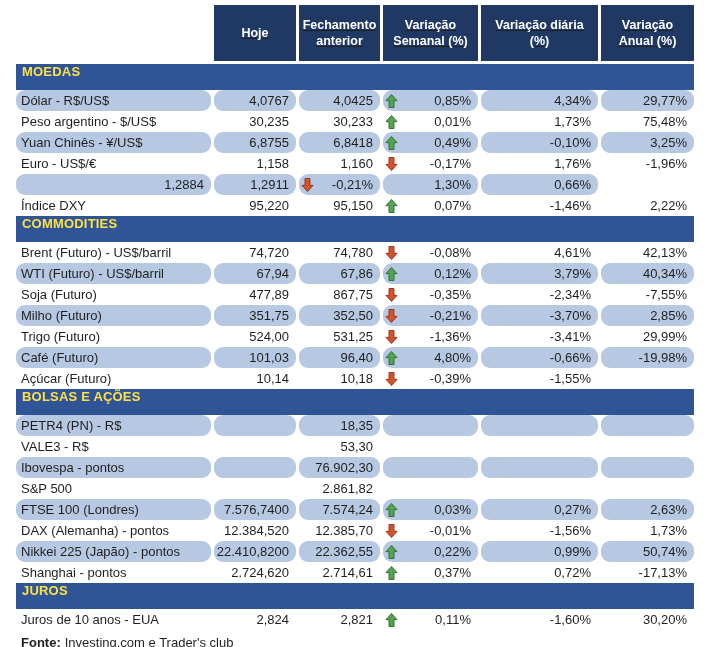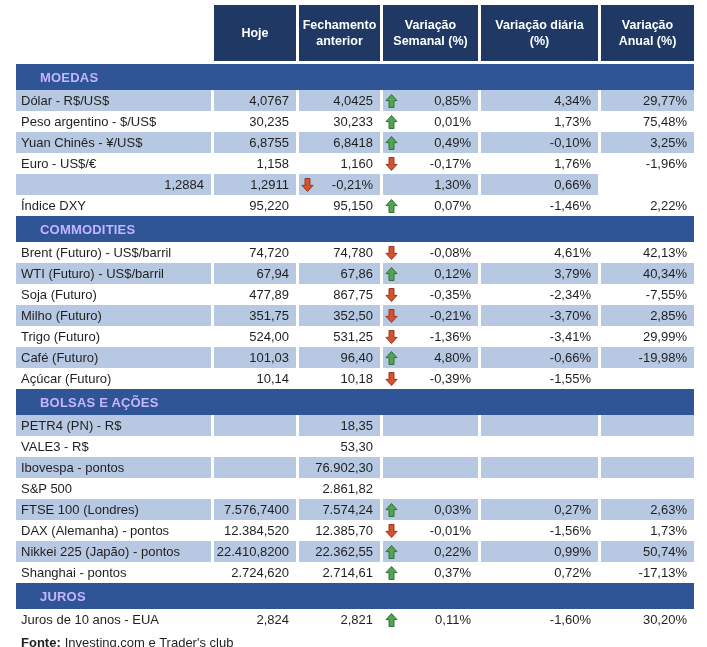--- a/index.html
+++ b/index.html
@@ -14,39 +14,39 @@
     width:707px;height:647px;overflow:hidden;background:#fff;
     font-family:"Liberation Sans", sans-serif;color:var(--text-color);
   }
   .page{padding:5px 0 0 16px;width:694px;}
   .grid{
     display:grid;
     grid-template-columns:195px 82px 81px 95px 117px 93px;
     column-gap:3px;
     width:678px;
   }
-  .header-row{height:56px;margin-bottom:3px;}
+  .header-row{height:56px;margin-bottom:3px;text-decoration:underline;}
   .hcell{
     background:var(--header-bg);color:#fff;font-weight:bold;
     font-size:12.5px;line-height:1.3;
     display:flex;align-items:center;justify-content:center;
     text-align:center;padding:2px 3px;
   }
   .hcell.empty{background:transparent;}
   .section-band{
     width:678px;height:26px;background:var(--section-bg);
-    color:#c4b5fd;font-weight:bold;font-size:13px;letter-spacing:.2px;
-    display:flex;align-items:center;padding-left:24px;
+    color:#fde047;font-weight:bold;font-size:13px;letter-spacing:.2px;
+    display:flex;align-items:flex-start;padding-left:6px;
   }
   .data-row{height:21px;}
   .data-row .cell{
     font-size:13px;display:flex;align-items:center;
     white-space:nowrap;overflow:hidden;background:#fff;
   }
-  .data-row.shaded .cell{background:var(--shaded-row-bg);}
+  .data-row.shaded .cell{background:var(--shaded-row-bg);border-radius:9px;}
   .cell.label{padding-left:5px;}
   .cell.num{justify-content:flex-end;padding-right:7px;}
   .cell.diaria{position:relative;}
   .trend{
     position:absolute;left:2px;top:50%;transform:translateY(-50%);
     display:flex;align-items:center;
   }
   .footer{
     margin-top:5px;padding-left:5px;font-size:13px;
     display:flex;gap:4px;align-items:baseline;

